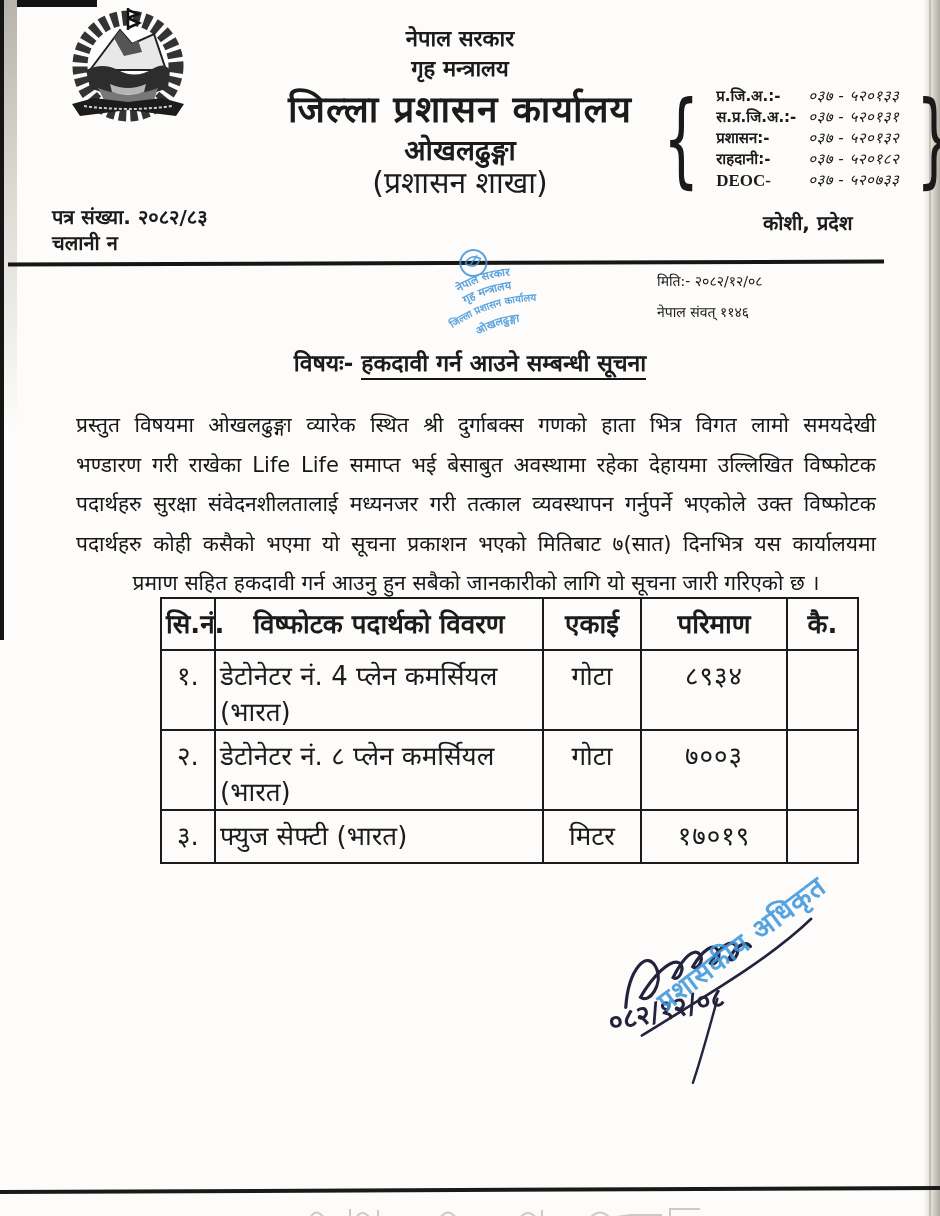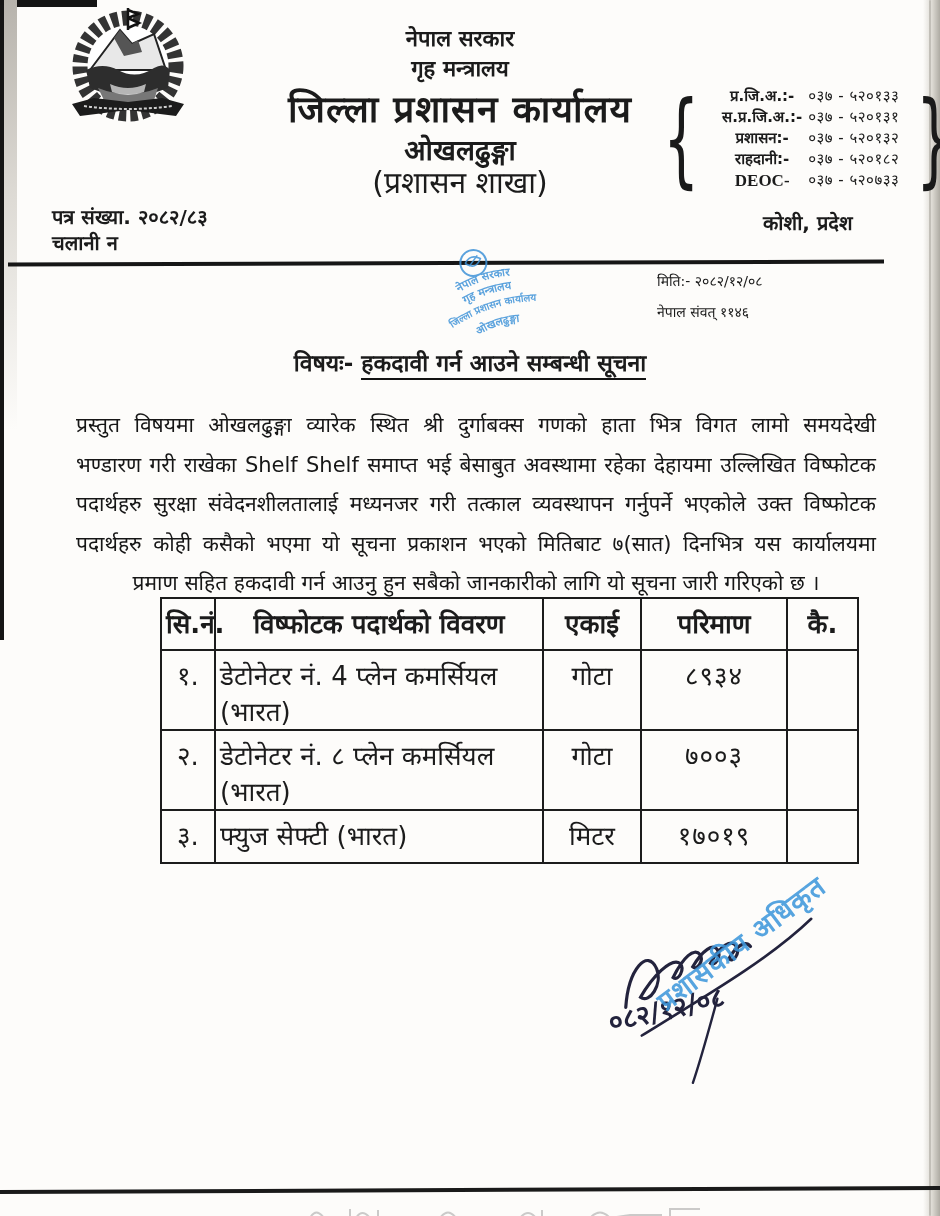--- a/index.html
+++ b/index.html
@@ -26,23 +26,23 @@
   .office-title { font-size:37px; font-weight:bold; letter-spacing:1px; line-height:44px; margin-top:4px; }
   .district { font-size:28px; font-weight:bold; line-height:33px; margin-top:2px; }
   .branch { font-size:30px; line-height:28px; margin-top:2px; }
 
   .contact { left:610px; top:33px; width:300px; font-family:"Liberation Serif", serif; font-size:16px; line-height:21px; }
   .contact .row { white-space:nowrap; }
 
   .phones { left:648px; top:86px; display:flex; align-items:center; }
   .brace { font-size:104px; font-weight:400; color:#1a1a1a; transform:scaleX(0.55); line-height:104px; }
   .phone-rows { font-size:15px; line-height:21px; margin:0 2px; }
-  .phone-row { display:flex; white-space:nowrap;text-align:center; }
+  .phone-row { display:flex; white-space:nowrap; }
   .phone-label { width:92px; font-weight:600; }
-  .phone-num { letter-spacing:0.5px; }
+  .phone-num { letter-spacing:0.5px;font-style:italic; }
 
   .ref-block { left:52px; top:204px; font-size:20px; font-weight:600; line-height:26px; }
   .province { left:763px; top:209px; font-size:20px; font-weight:600; }
 
   .rule-top { left:8px; top:261px; width:876px; height:4px; background:#161616; transform:rotate(-0.2deg); }
 
   .date-block { left:657px; top:266px; font-size:14px; line-height:31px; }
 
   
   .stamp-top { left:418px; top:240px; width:140px; height:110px; }
@@ -186,21 +186,21 @@
   </div>
 
   <div class="abs subject">
     <span>विषयः-</span>
     <span> </span>
     <span class="u">हकदावी गर्न आउने सम्बन्धी सूचना</span>
   </div>
 
   <div class="abs para p1">
     <div class="jline">प्रस्तुत विषयमा ओखलढुङ्गा व्यारेक स्थित श्री दुर्गाबक्स गणको हाता भित्र विगत लामो समयदेखी</div>
-    <div class="jline">भण्डारण गरी राखेका Shelf Shelf समाप्त भई बेसाबुत अवस्थामा रहेका देहायमा उल्लिखित विष्फोटक</div>
+    <div class="jline">भण्डारण गरी राखेका Life Life समाप्त भई बेसाबुत अवस्थामा रहेका देहायमा उल्लिखित विष्फोटक</div>
     <div class="jline">पदार्थहरु सुरक्षा संवेदनशीलतालाई मध्यनजर गरी तत्काल व्यवस्थापन गर्नुपर्ने भएकोले उक्त विष्फोटक</div>
     <div class="jline">पदार्थहरु कोही कसैको भएमा यो सूचना प्रकाशन भएको मितिबाट ७(सात) दिनभित्र यस कार्यालयमा</div>
     <div class="lline">प्रमाण सहित हकदावी गर्न आउनु हुन सबैको जानकारीको लागि यो सूचना जारी गरिएको छ ।</div>
   </div>
 
   <table class="notice">
     <colgroup>
       <col class="col-sn">
         <col class="col-desc">
         <col class="col-unit">

